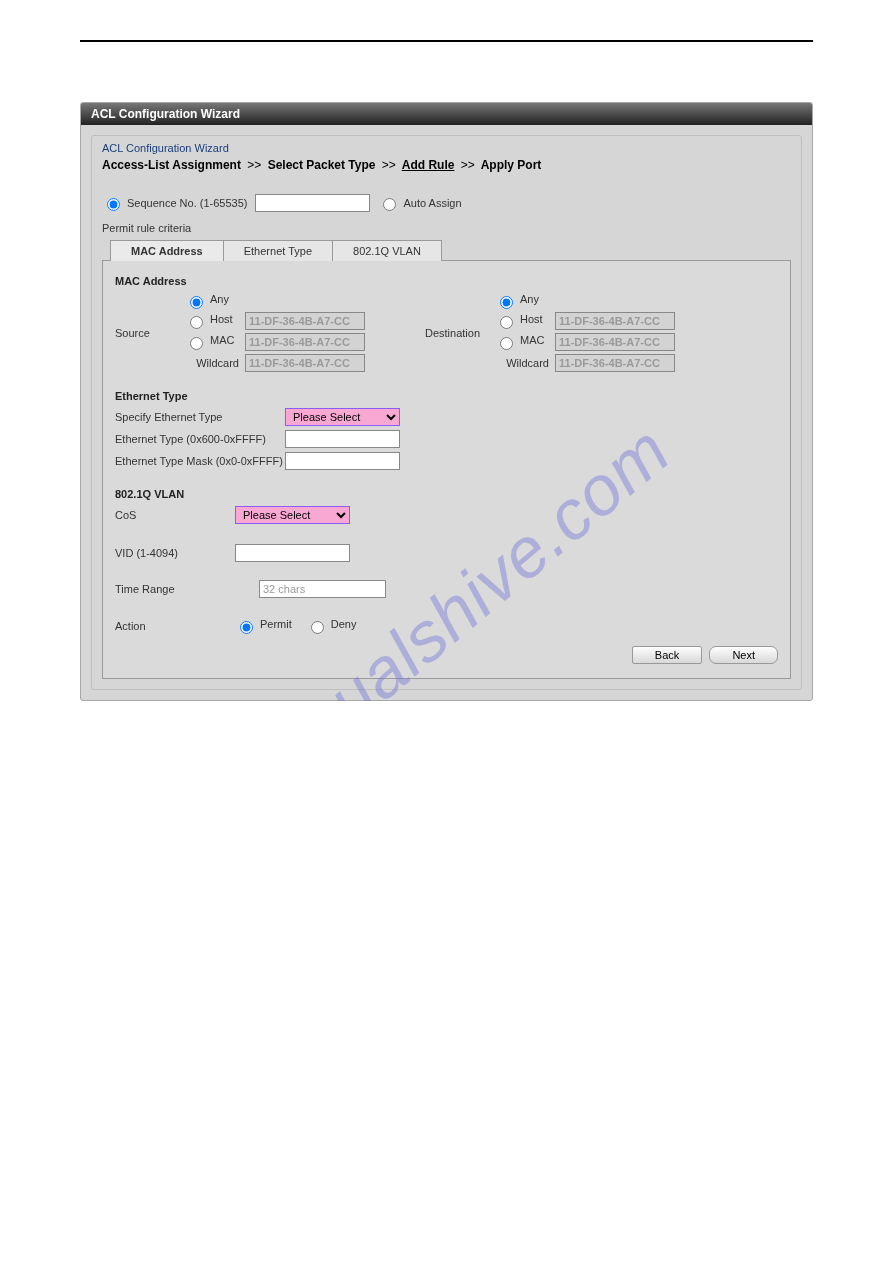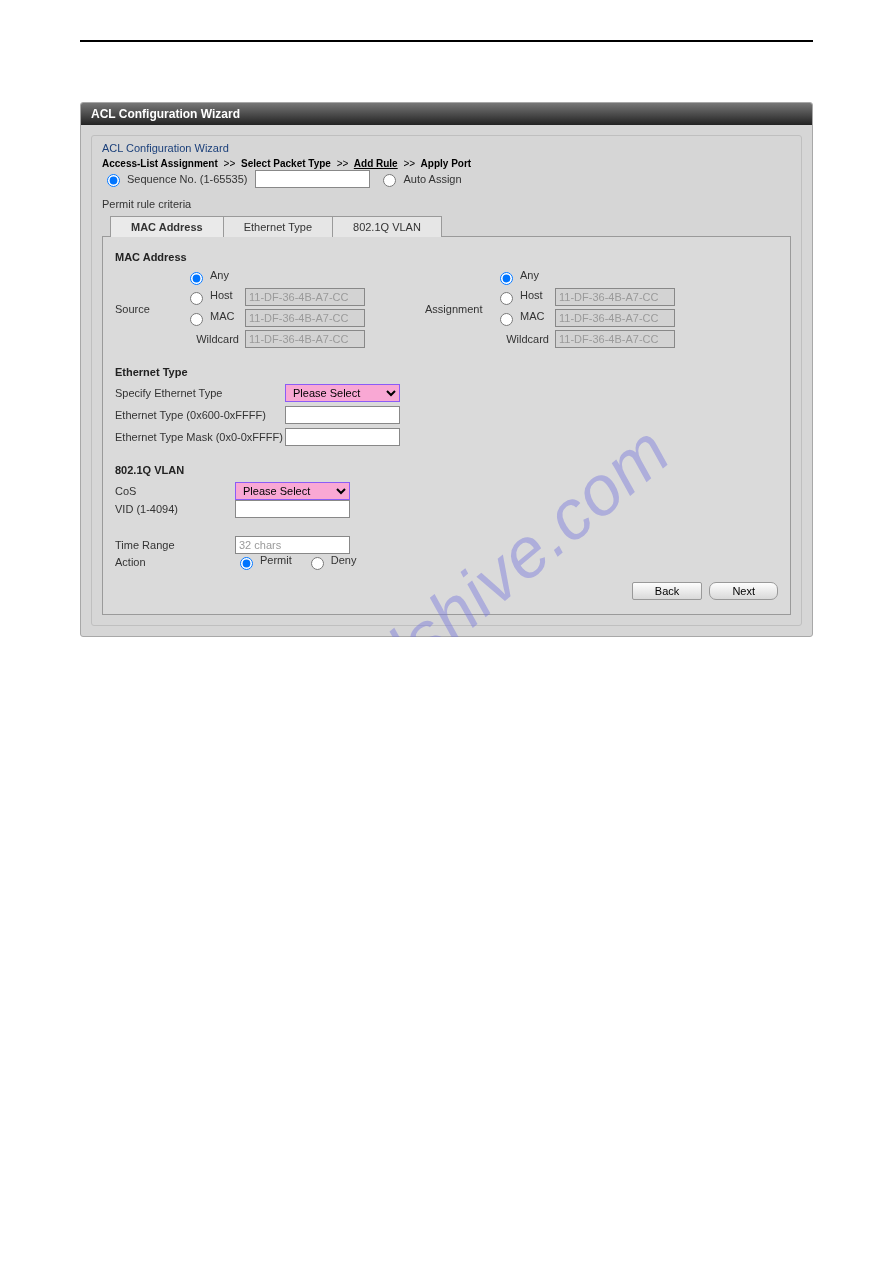--- a/index.html
+++ b/index.html
@@ -40,24 +40,24 @@
     color: #1a3f7a;
     font-size: 11px;
     padding: 6px 10px 4px 10px;
   }
   .content {
     padding: 0 10px 10px 10px;
     font-size: 11px;
     color: #333;
   }
   .breadcrumb {
-    font-size: 10px;
+    font-size: 12px;
     font-weight: bold;
     color: #000;
-    margin-bottom: 1px;
+    margin-bottom: 22px;
   }
   .breadcrumb .current {
     text-decoration: underline;
   }
   .breadcrumb .sep {
     font-weight: normal;
     margin: 0 3px;
   }
   .instruction {
     font-weight: bold;
@@ -76,20 +76,21 @@
     box-sizing: border-box;
     height: 18px;
   }
   input[type="text"] {
     border: 1px solid #888;
     background: #fff;
   }
   input.disabled {
     background: #d3d3d3;
     color: #7a7a7a;
+    font-weight: bold;
   }
   select {
     border: 1px solid #8b5cf6;
     background: #f9a8d4;
   }
   .section-label {
     margin: 6px 0;
   }
   .tabs {
     display: flex;
@@ -138,21 +139,21 @@
   .radio-lbl { display: flex; align-items: flex-start; gap: 4px; }
   .form-grid {
     display: grid;
     grid-template-columns: 170px 120px;
     row-gap: 4px;
     align-items: center;
   }
   .form-grid2 {
     display: grid;
     grid-template-columns: 120px 120px;
-    row-gap: 0;
+    row-gap: 20px;
     align-items: center;
   }
   .action-row {
     display: flex;
     align-items: center;
     gap: 14px;
   }
   .footer-btns {
     text-align: right;
     margin-top: 12px;
@@ -247,21 +248,21 @@
               <label class="radio-lbl">
                   <input type="radio" name="src" style="">
                   <span>MAC</span>
                 </label>
               <input type="text" class="disabled" placeholder="11-DF-36-4B-A7-CC" style="">
               <span style="text-align:right;padding-right:6px">Wildcard</span>
               <input type="text" class="disabled" placeholder="11-DF-36-4B-A7-CC" style="">
             </div>
 
             <div class="mac-col">
-              <div class="side-label">Assignment</div>
+              <div class="side-label">Destination</div>
               <label class="radio-lbl">
                   <input type="radio" name="dst" checked="" style="">
                   <span>Any</span>
                 </label>
               <span></span>
               <label class="radio-lbl">
                   <input type="radio" name="dst" style="">
                   <span>Host</span>
                 </label>
               <input type="text" class="disabled" placeholder="11-DF-36-4B-A7-CC" style="">
@@ -294,21 +295,21 @@
               <option>Please Select</option>
             </select>
             <span>VID (1-4094)</span>
             <input type="text" style="width: 115px;">
           </div>
 
           <div style="height:18px"></div>
 
           <div class="form-grid2">
             <span>Time Range</span>
-            <input type="text" style="width: 115px;" placeholder="32 chars">
+            <input type="text" style="width: 127px; margin-left: 24px;" placeholder="32 chars">
             <span>Action</span>
             <div class="action-row">
               <label class="radio-lbl">
                   <input type="radio" name="act" checked="" style="">
                   <span>Permit</span>
                 </label>
               <label class="radio-lbl">
                   <input type="radio" name="act" style="">
                   <span>Deny</span>
                 </label>

